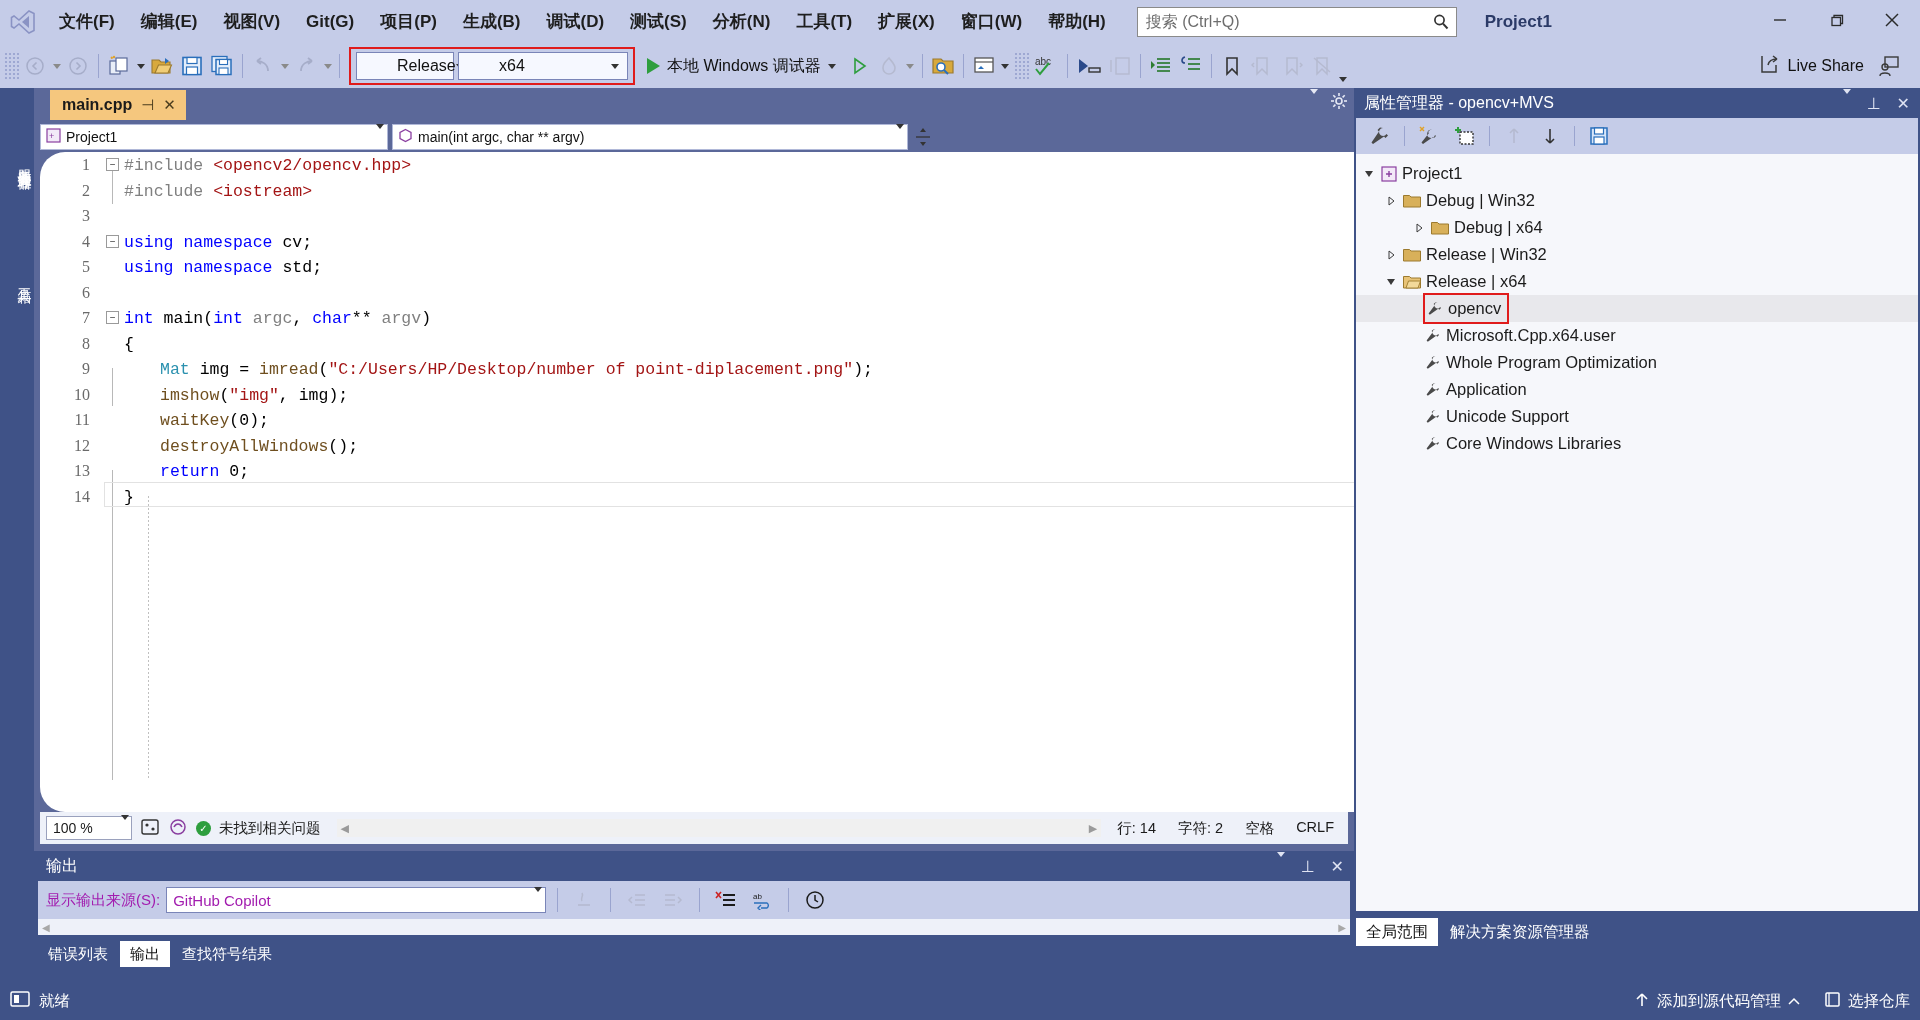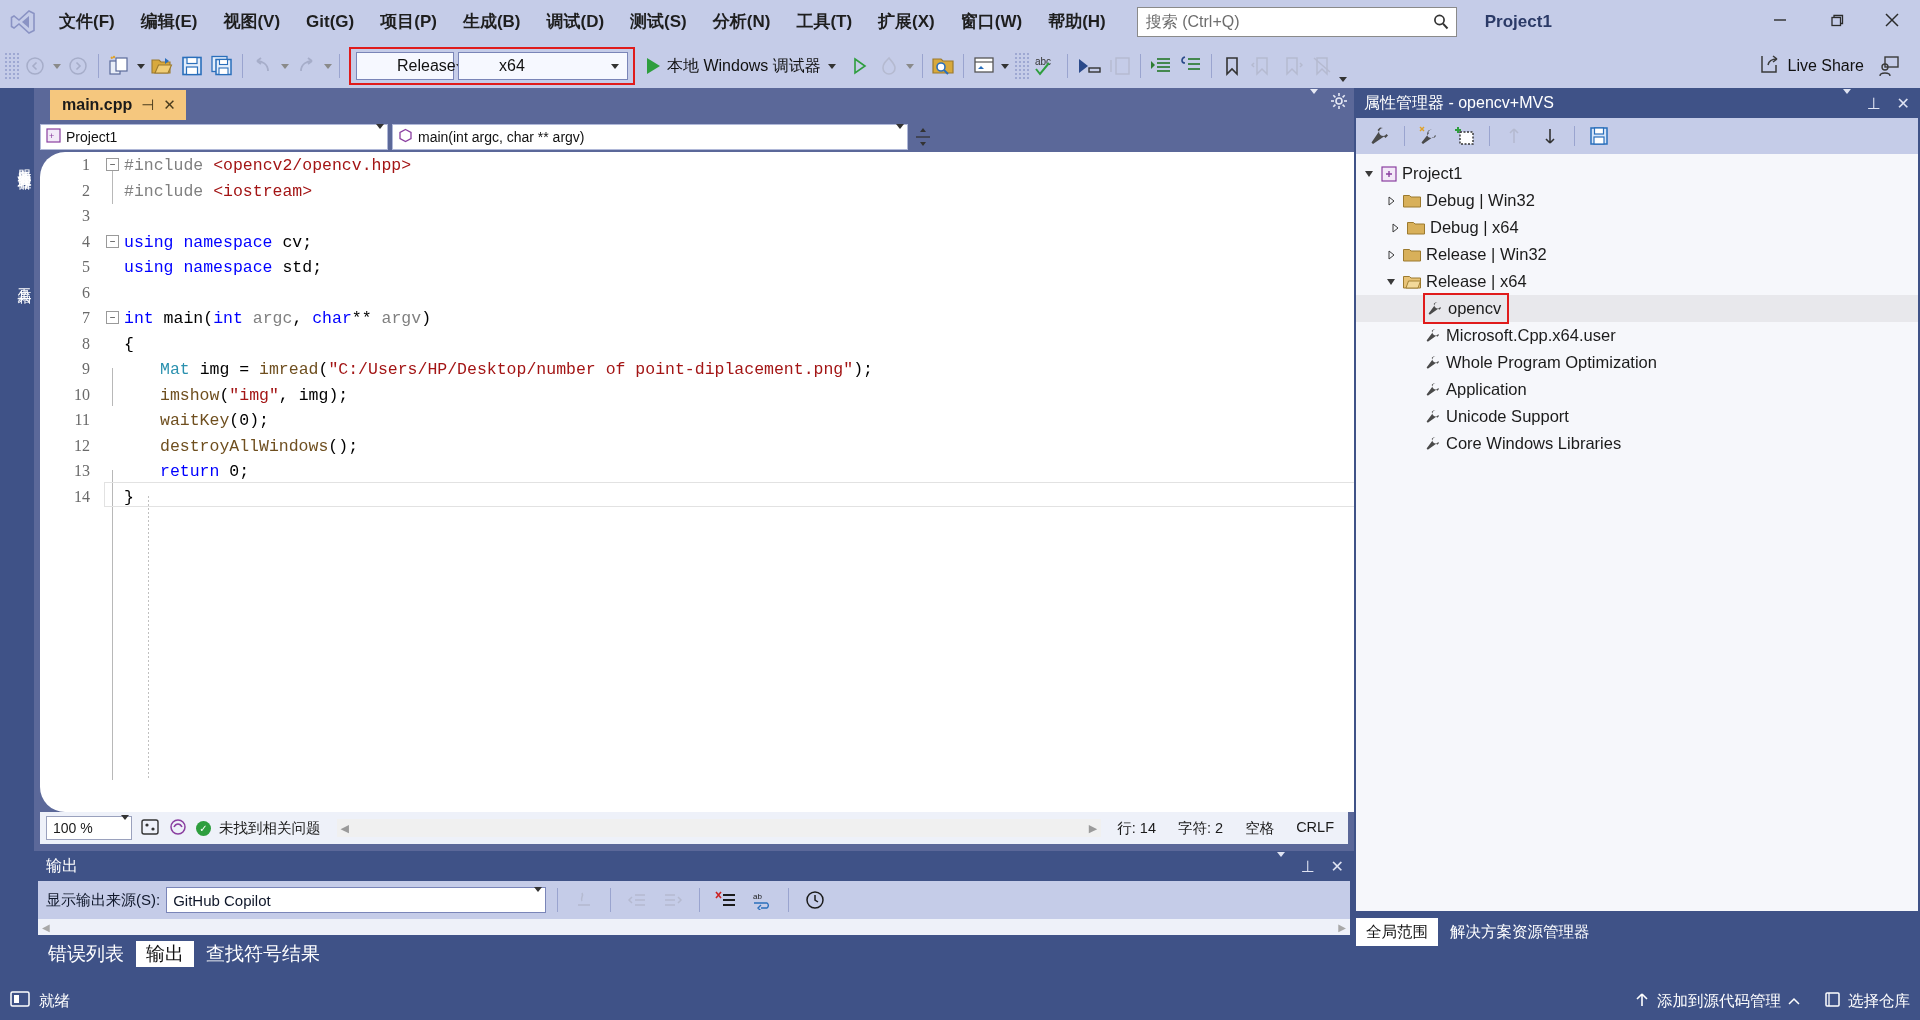--- a/index.html
+++ b/index.html
@@ -193,38 +193,38 @@
     background: #3f5287;
   }
   .output-head {
     position:absolute; left:0; top:0; width: 1320px; height: 30px;
     display:flex; align-items:center; color:#ffffff; font-size:16px; padding-left:12px;
   }
   .output-head .ctrls { position:absolute; right: 10px; display:flex; gap:16px; align-items:center; }
   .output-toolbar {
     position:absolute; left: 4px; top: 30px; width: 1312px; height: 38px;
     background:#c5cce8; display:flex; align-items:center; gap:6px; padding: 0 8px;
-    font-size: 15px; color:#0f172a;
+    font-size: 15px; color:#a21caf;
   }
   .out-combo {
     width: 380px; height: 26px; background:#fff; border:1px solid #7a85b8;
     display:flex; align-items:center; padding:0 3px 0 6px; font-size:15px;
   }
   .out-combo .lbl{flex:1;}
   .out-btn { width: 30px; height:28px; display:flex;align-items:center;justify-content:center; }
   .out-scroll {
     position:absolute; left:4px; top:68px; width:1312px; height:16px; background:#eef1f9;
     display:flex; align-items:center; justify-content:space-between; color:#a8a8a8; font-size:10px; padding:0 4px;
   }
   .bottom-tabs {
     position:absolute; left:4px; top:86px; height: 30px; display:flex; align-items:flex-end; gap:2px;
   }
   .btab {
     height: 26px; padding: 0 10px; display:flex; align-items:center;
-    font-size: 19px; color:#ffffff;
+    font-size: 15px; color:#ffffff;
   }
   .btab.active { background:#ffffff; color:#111; }
 
   
   .right-panel {
     position: absolute; left: 1354px; top: 88px; width: 566px; height: 894px;
     background: #3f5287;
   }
   .rp-head {
     position:absolute; left:0; top:0; width:566px; height:30px;
@@ -826,21 +826,21 @@
           </span>
           <span style="display: flex; align-items: center; gap: 5px;">
             <span style="display: inline-flex;">
               <svg width="18" height="15" viewBox="0 0 18 15">
                 <path d="M0.5 2.5 h6 l1.5 1.5 h9.5 v10 H0.5 Z" fill="#d8b05a" stroke="#9c7a2e" stroke-width="1"></path>
               </svg>
             </span>
             <span class="lbl">Debug | Win32</span>
           </span>
         </div>
-        <div class="tnode" style="padding-left: 32px;">
+        <div class="tnode" style="padding-left: 32px; margin-left: 24px;">
           <span class="twist">
             <svg width="10" height="10" viewBox="0 0 10 10">
               <path d="M3 1 v8 l5 -4 z" fill="none" stroke="#3a3a3a" stroke-width="1"></path>
             </svg>
           </span>
           <span style="display: flex; align-items: center; gap: 5px;">
             <span style="display: inline-flex;">
               <svg width="18" height="15" viewBox="0 0 18 15">
                 <path d="M0.5 2.5 h6 l1.5 1.5 h9.5 v10 H0.5 Z" fill="#d8b05a" stroke="#9c7a2e" stroke-width="1"></path>
               </svg>

